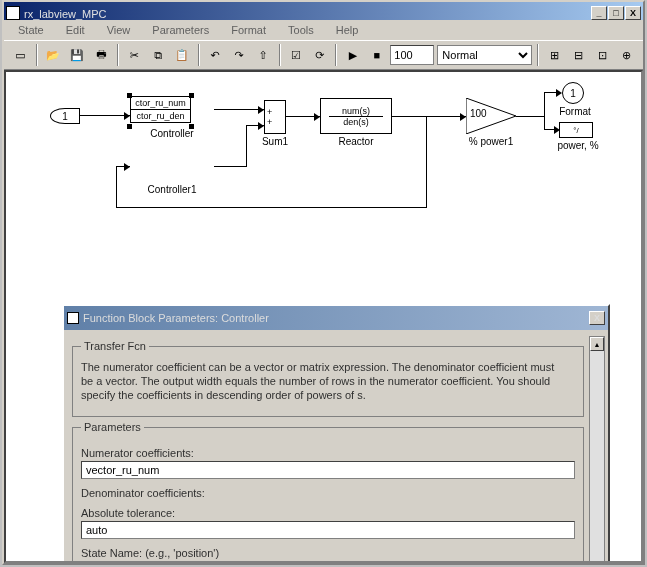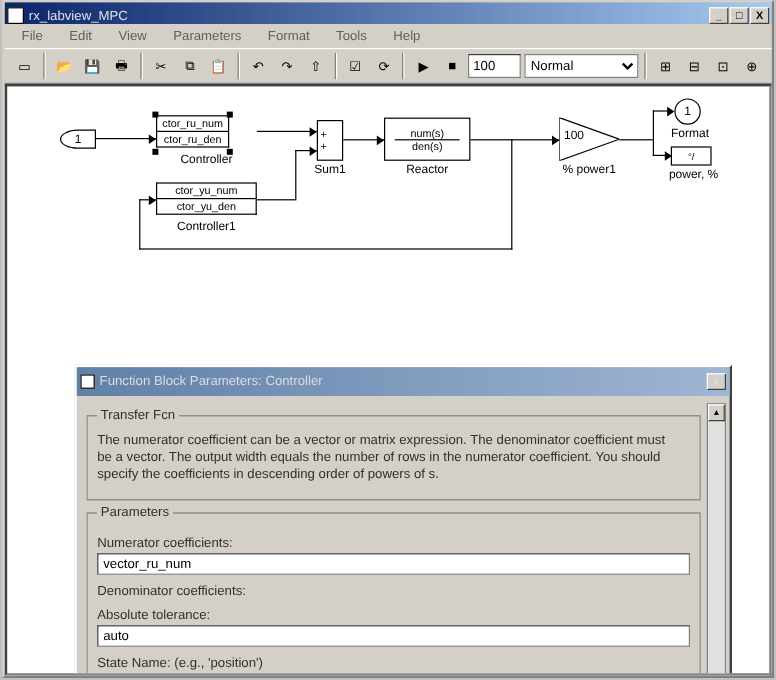--- a/index.html
+++ b/index.html
@@ -230,21 +230,21 @@
     <div class="titlebar-icon"></div>
     <div class="titlebar-text">rx_labview_MPC</div>
     <div class="titlebar-btns">
       <div class="winbtn">_</div>
       <div class="winbtn">□</div>
       <div class="winbtn">X</div>
     </div>
   </div>
 
   <div class="menubar">
-    <div class="menuitem">File</div>
+    <div class="menuitem">State</div>
     <div class="menuitem">Edit</div>
     <div class="menuitem">View</div>
     <div class="menuitem">Parameters</div>
     <div class="menuitem">Format</div>
     <div class="menuitem">Tools</div>
     <div class="menuitem">Help</div>
   </div>
 
   <div class="toolbar">
     <div class="tbtn">
@@ -322,24 +322,20 @@
     <div style="position:absolute;left:124px;top:24px;width:61px;height:30px;">
       <div class="tfrow" style="border:1px solid #000;border-bottom:1px solid #000;">ctor_ru_num</div>
       <div class="tfrow last" style="border:1px solid #000;border-top:none;">ctor_ru_den</div>
       <div class="handle" style="left:-3px;top:-3px;"></div>
       <div class="handle" style="right:-3px;top:-3px;"></div>
       <div class="handle" style="left:-3px;bottom:-3px;"></div>
       <div class="handle" style="right:-3px;bottom:-3px;"></div>
     </div>
     <div class="block-label" style="left:124px;top:56px;width:84px;">Controller</div>
 
-    <div style="position:absolute;left:124px;top:80px;width:84px;height:30px;">
-      <div class="tfrow" style="border:1px solid #000;">ctor_yu_num</div>
-      <div class="tfrow last" style="border:1px solid #000;border-top:none;">ctor_yu_den</div>
-    </div>
     <div class="block-label" style="left:124px;top:112px;width:84px;">Controller1</div>
 
     <div class="block sumbox" style="left:258px;top:28px;width:22px;height:34px;">
       <div style="display:flex;flex-direction:column;align-items:flex-start;padding-left:2px;width:100%;">
         <span class="plus">+</span>
         <span class="plus">+</span>
       </div>
     </div>
     <div class="block-label" style="left:252px;top:64px;width:34px;">Sum1</div>
 

